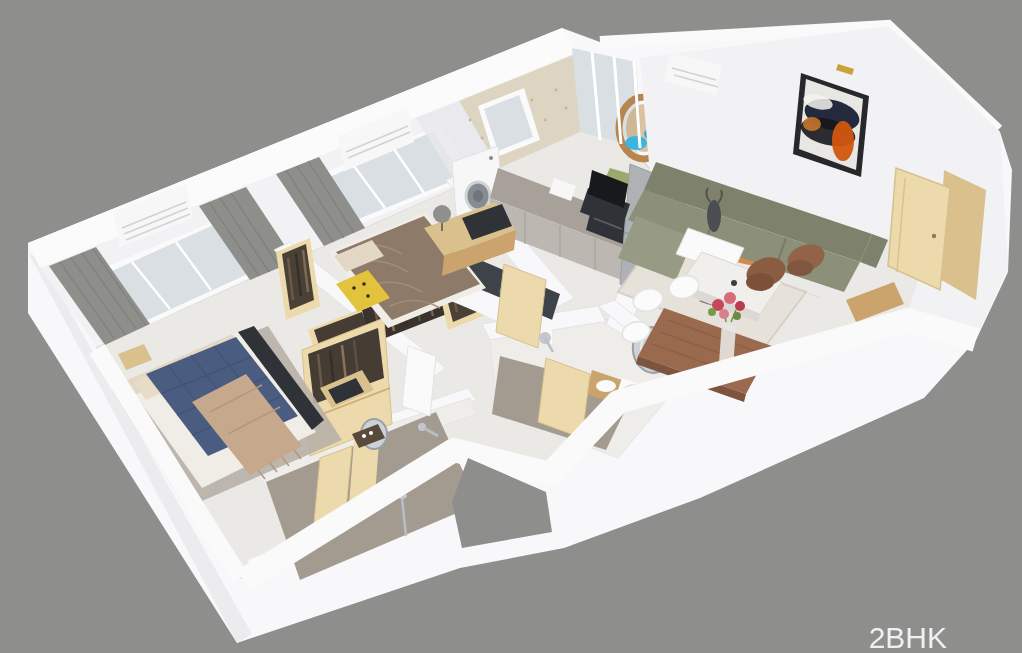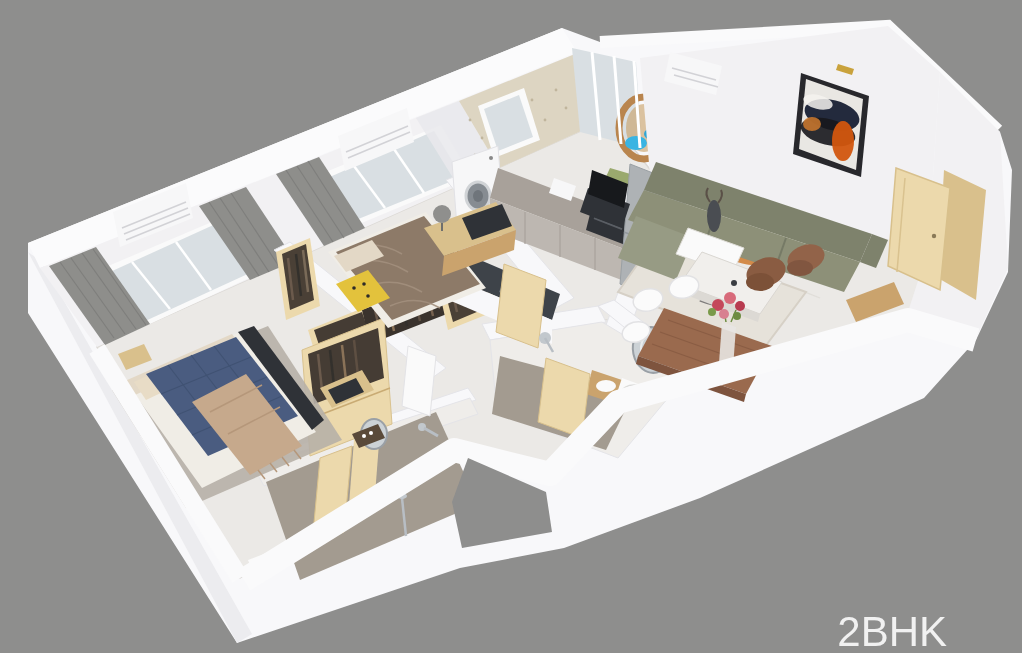--- a/index.html
+++ b/index.html
@@ -1,19 +1,19 @@
 <!DOCTYPE html>
 <html style="--bg: #8e8e8d; --label: #f1f1f1; --wall: #f8f8fa; --wall-face: #f2f1f3; --wall-shade: #ececef; --band: #fbfbfc; --floor: #ebe9e6; --tile: #a39b90; --glass: #d9dfe3; --curtain: #8e8e8b; --sheer: #e9e9ec; --wallpaper: #ddd5c2; --wood: #ecd9ac; --wood-mid: #d9c08c; --wood-deep: #caa36d; --navy: #4a5c80; --tan: #c6a98c; --linen: #e3d8c6; --duvet-brown: #8d7a68; --dark: #2f3237; --olive: #8d9078; --olive-dark: #7e826c; --olive-light: #979b84; --leather: #8a5c42; --counter: #a8a19a; --cabinet: #bdb7b1; --appliance: #f7f7f8; --steel: #aeb2b5; --chrome: #c2c8cd; --table-wood: #9a6a4e; --rug: #b7b0a7; --rug-living: #e6e2da; --orange: #cf7a2e; --painting-orange: #d2560e; --painting-dark: #1d2230; --grass: #9aa96e; --cushion-blue: #3ab4e2; --flower: #c4485a; --flower-light: #d86a7a; --leaf: #7a9a4a; --yellow: #e3c23c;"><head>
 <meta charset="utf-8">
 <style>
   html,body{margin:0;padding:0;background:#666;}
   .canvas{position:relative;width:1022px;height:653px;overflow:hidden;
           background:var(--bg,#8e8e8d);font-family:"Liberation Sans",sans-serif;}
   svg{position:absolute;left:0;top:0;}
-  .plan-label{position:absolute;right:75px;bottom:0px;font-size:42px;line-height:1;
+  .plan-label{position:absolute;right:75px;bottom:0px;font-size:30px;line-height:1;
               color:var(--label,#f1f1f1);letter-spacing:0px;font-weight:400;}
   
   .bg{fill:var(--bg)} .wall{fill:var(--wall)} .wallface{fill:var(--wall-face)}
   .wallshade{fill:var(--wall-shade)} .band{fill:var(--band)}
   .floor{fill:var(--floor)} .tile{fill:var(--tile)} .glass{fill:var(--glass)}
   .curt{fill:var(--curtain)} .sheer{fill:var(--sheer)} .wp{fill:var(--wallpaper)}
   .wood{fill:var(--wood)} .wood2{fill:var(--wood-mid)} .wood3{fill:var(--wood-deep)}
   .navy{fill:var(--navy)} .tan{fill:var(--tan)} .linen{fill:var(--linen)}
   .brown{fill:var(--duvet-brown)} .dark{fill:var(--dark)}
   .olive{fill:var(--olive)} .olive2{fill:var(--olive-dark)} .olive3{fill:var(--olive-light)}

